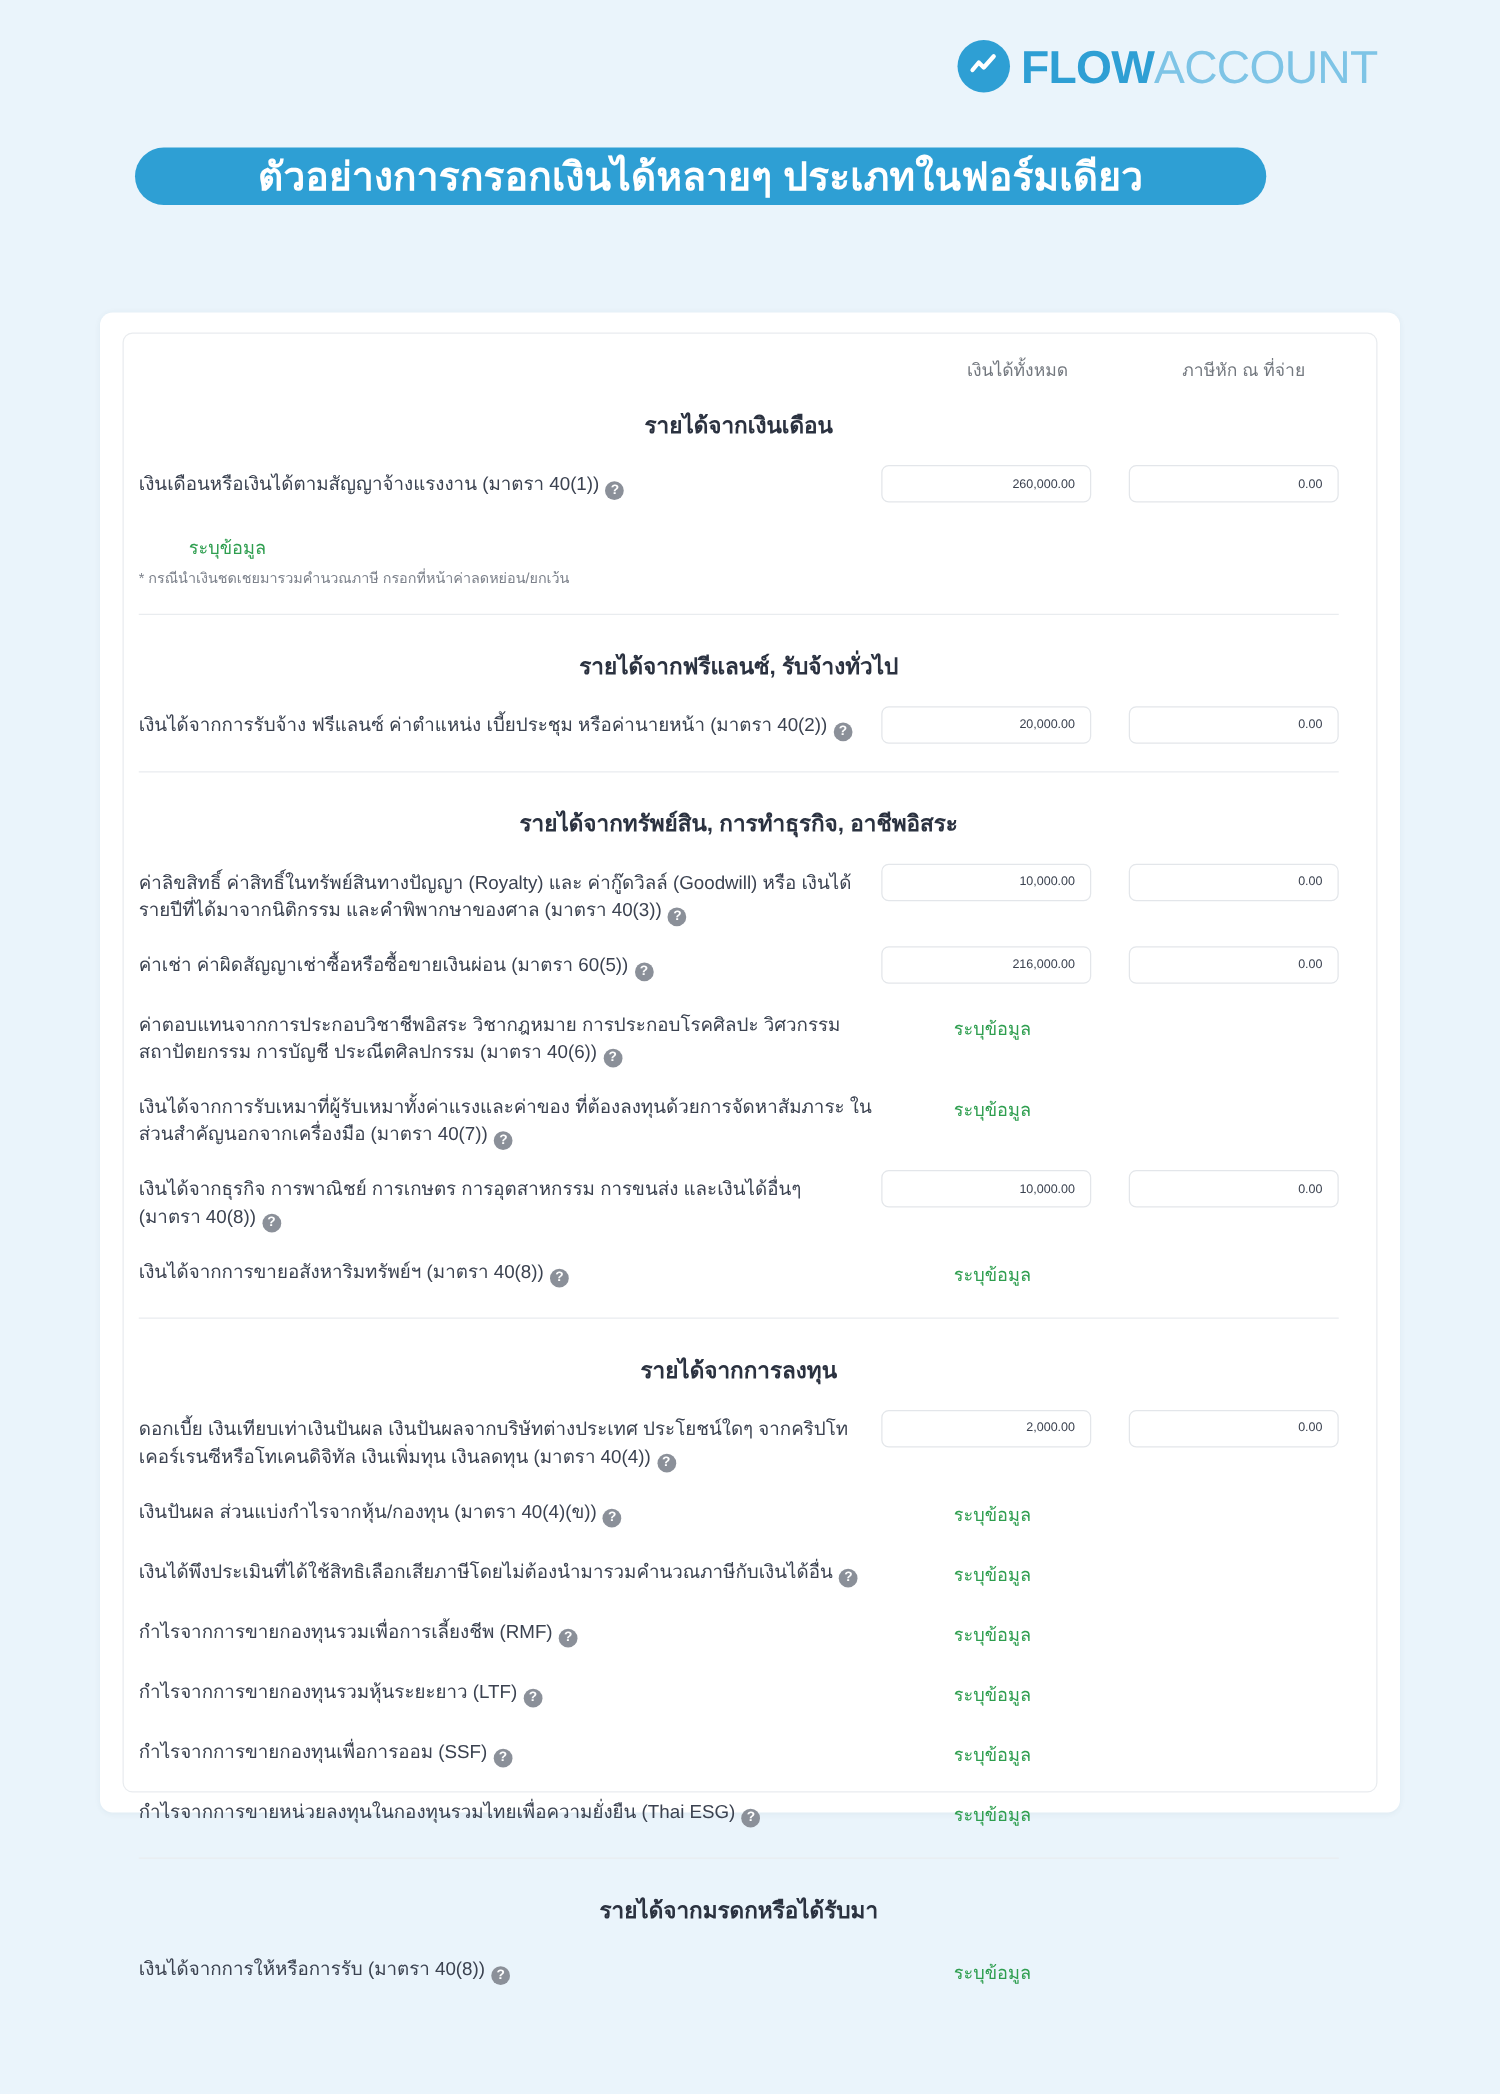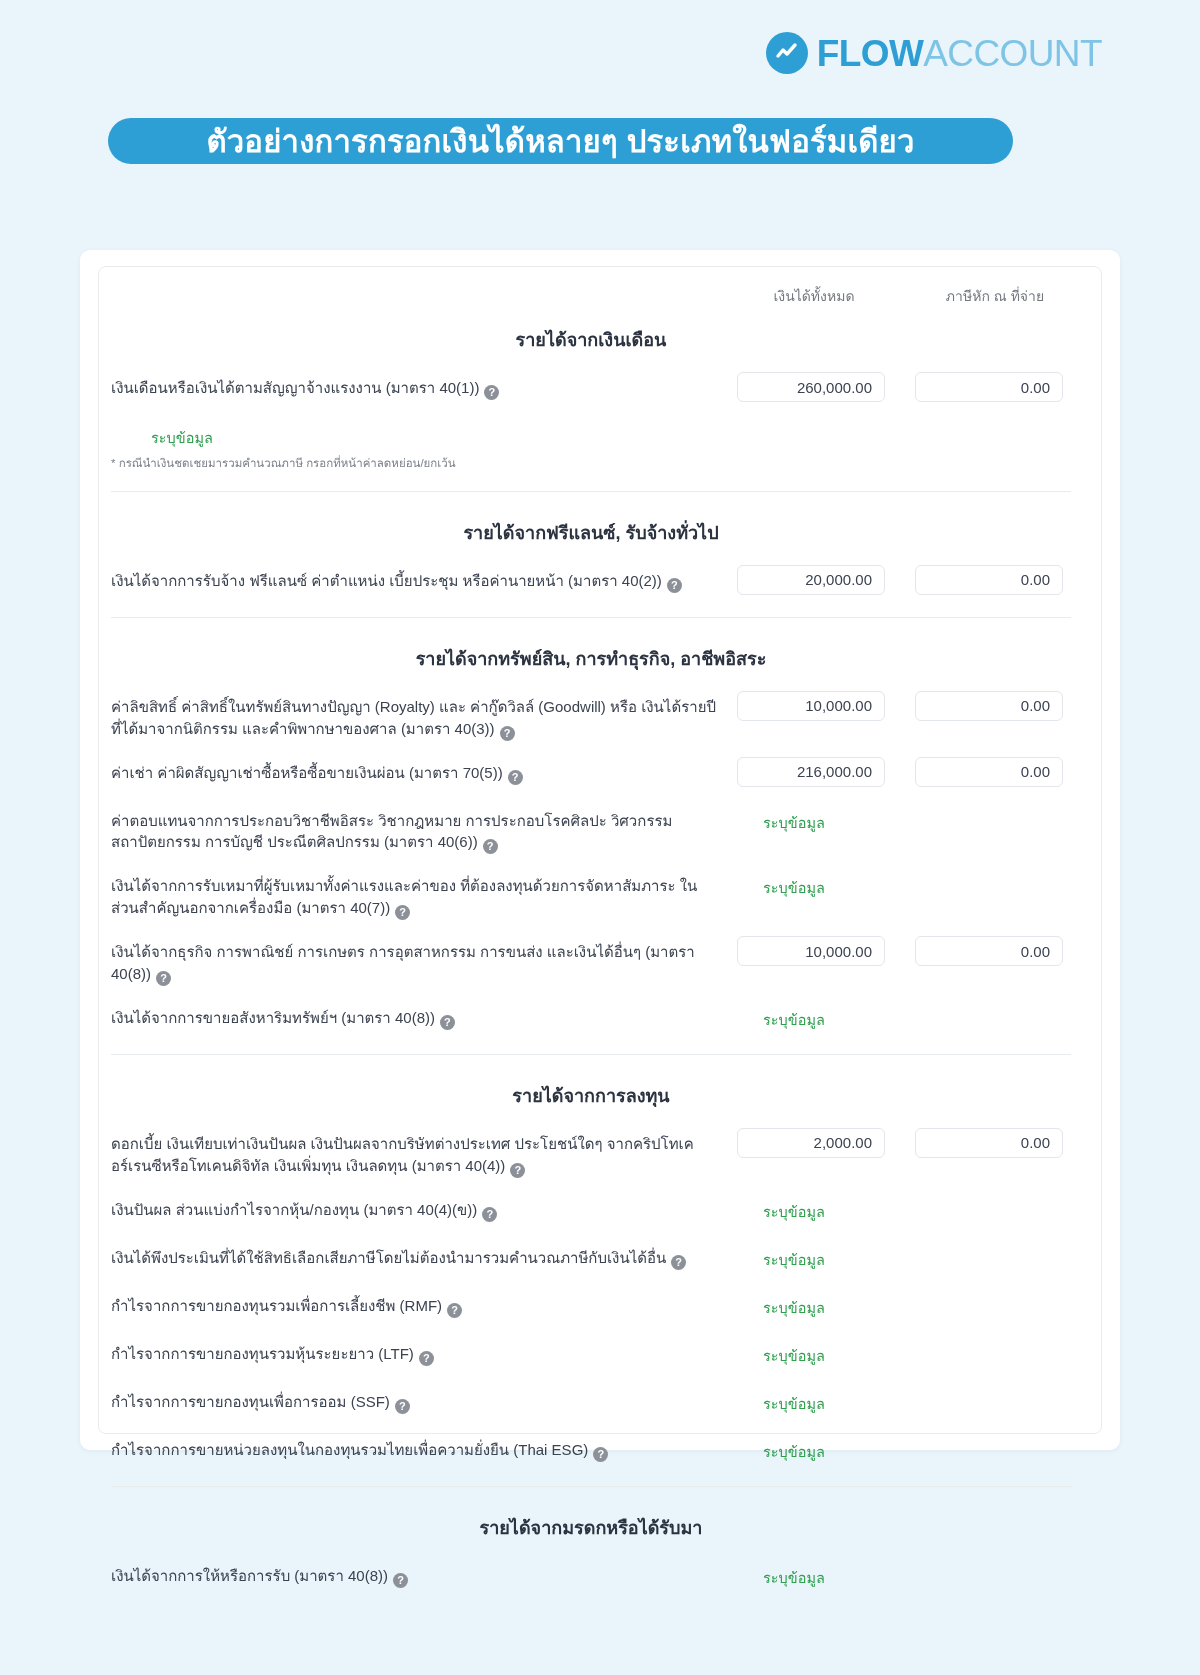--- a/index.html
+++ b/index.html
@@ -160,31 +160,31 @@
   }
 
   .row-fields {
     flex: 0 0 auto;
     display: flex;
     align-items: flex-start;
     padding-top: 2px;
     margin-left: 14px;
   }
   .amount-box {
-    width: 148px;
+    width: 168px;
     height: 30px;
     border: 1px solid #e3e6ea;
     border-radius: 6px;
     background: #fff;
     box-sizing: border-box;
     display: flex;
     align-items: center;
     justify-content: flex-end;
     padding-right: 12px;
-    font-size: 15px;
+    font-size: 10px;
     color: #3b4250;
   }
   .amount-box.second { margin-left: 30px; }
   .specify-link {
     width: 326px;
     padding-left: 26px;
     box-sizing: border-box;
     font-size: 14.5px;
     color: #2e9e4f;
     padding-top: 6px;
@@ -247,21 +247,21 @@
           <div class="section">
             <div class="section-title">รายได้จากทรัพย์สิน, การทำธุรกิจ, อาชีพอิสระ</div>
             <div class="row">
               <div class="row-label"><span class="lbl-text">ค่าลิขสิทธิ์ ค่าสิทธิ์ในทรัพย์สินทางปัญญา (Royalty) และ ค่ากู๊ดวิลล์ (Goodwill) หรือ เงินได้รายปีที่ได้มาจากนิติกรรม และคำพิพากษาของศาล (มาตรา 40(3))</span><span class="help-icon">?</span></div>
               <div class="row-fields">
                 <div class="amount-box">10,000.00</div>
                 <div class="amount-box second">0.00</div>
               </div>
             </div>
             <div class="row">
-              <div class="row-label"><span class="lbl-text">ค่าเช่า ค่าผิดสัญญาเช่าซื้อหรือซื้อขายเงินผ่อน (มาตรา 70(5))</span><span class="help-icon">?</span></div>
+              <div class="row-label"><span class="lbl-text">ค่าเช่า ค่าผิดสัญญาเช่าซื้อหรือซื้อขายเงินผ่อน (มาตรา 60(5))</span><span class="help-icon">?</span></div>
               <div class="row-fields">
                 <div class="amount-box">216,000.00</div>
                 <div class="amount-box second">0.00</div>
               </div>
             </div>
             <div class="row">
               <div class="row-label"><span class="lbl-text">ค่าตอบแทนจากการประกอบวิชาชีพอิสระ วิชากฎหมาย การประกอบโรคศิลปะ วิศวกรรม สถาปัตยกรรม การบัญชี ประณีตศิลปกรรม (มาตรา 40(6))</span><span class="help-icon">?</span></div>
               <div class="row-fields">
                 <div class="specify-link"><span>ระบุข้อมูล</span></div>
               </div>

